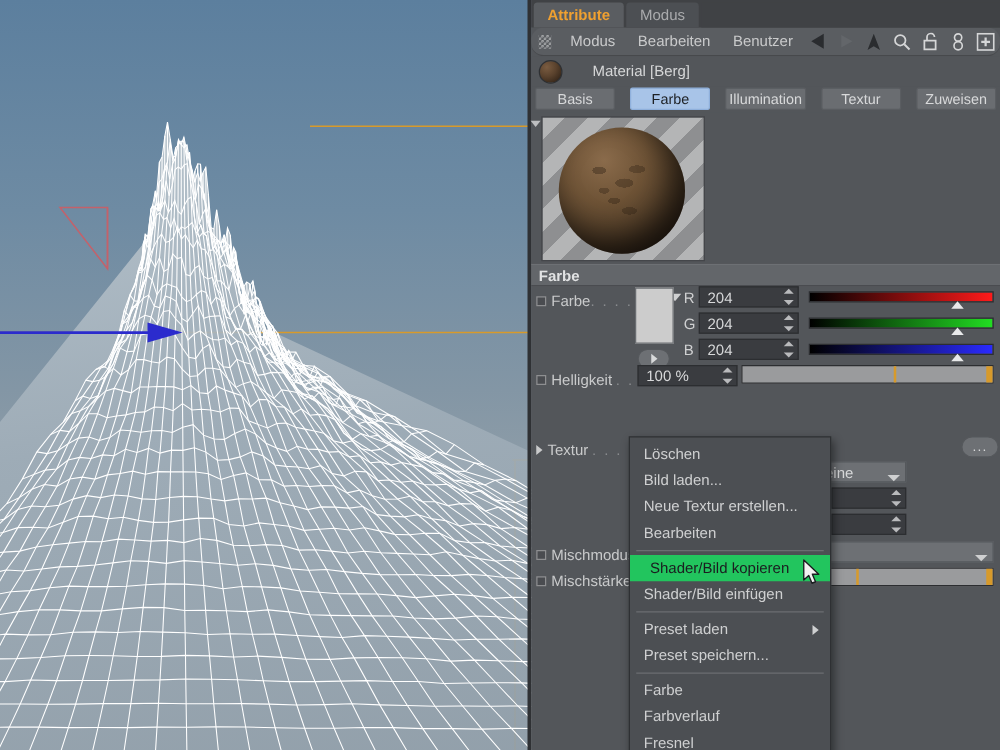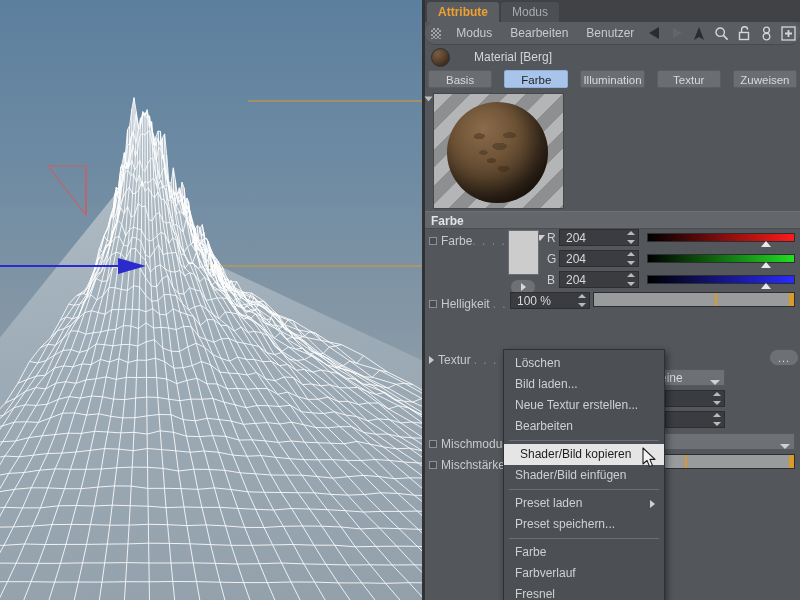--- a/index.html
+++ b/index.html
@@ -204,21 +204,21 @@
     position: absolute; left: 503px; top: 349px; width: 162px;
     background: #4c4f53; border: 1px solid #2e3033;
     box-shadow: 2px 3px 7px rgba(0,0,0,.45);
     padding: 3px 0 0 0; z-index: 50;
   }
   .mi {
     height: 21px; line-height: 21px; padding-left: 11px;
     font-size: 12px; color: #cfd0d1; white-space: nowrap; position: relative;
     user-select: none;
   }
-  .mi.hl { background: #e5e5e5; color: #1b1d20; padding-left: 16px; }
+  .mi.hl { background: #22c55e; color: #1b1d20; padding-left: 16px; }
   .mi .sub-arrow {
     position:absolute; right:9px; top:7px; width:0;height:0;
     border-left:5px solid #cfd0d1; border-top:4px solid transparent; border-bottom:4px solid transparent;
   }
   .mi-sep { height:1px; background:#6b6e72; margin: 3px 5px; }
 
   
   #cursor { position: absolute; left: 642px; top: 447px; z-index: 60; pointer-events: none; }
 </style>
 </head>

